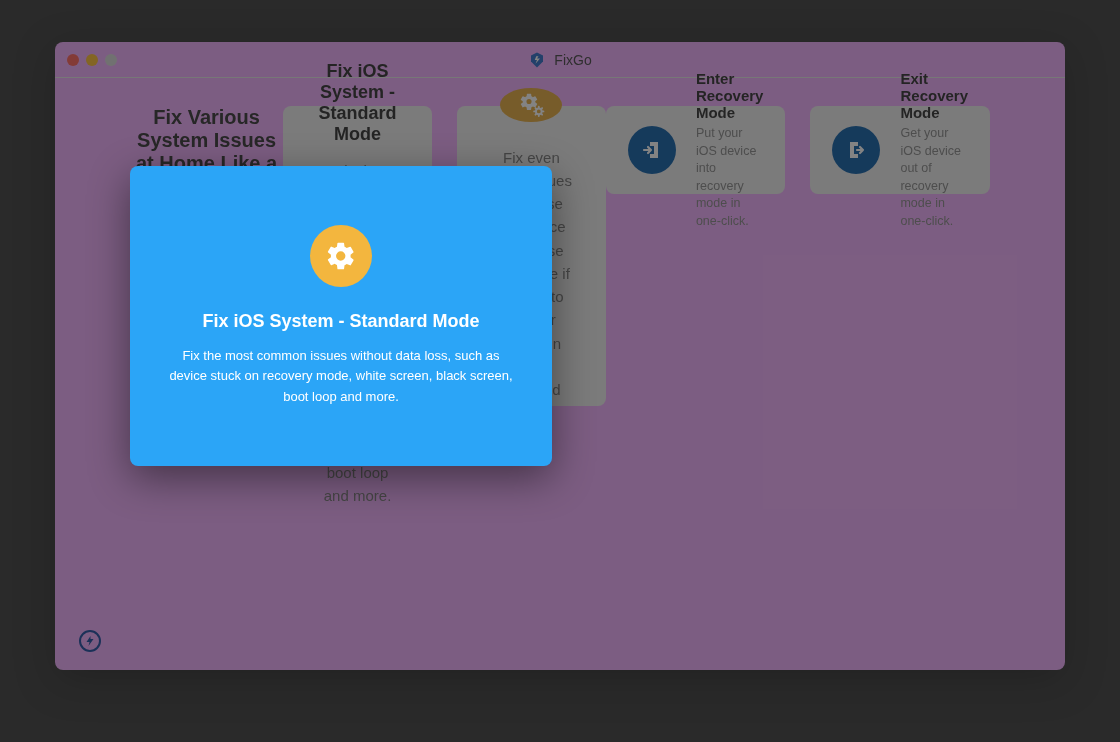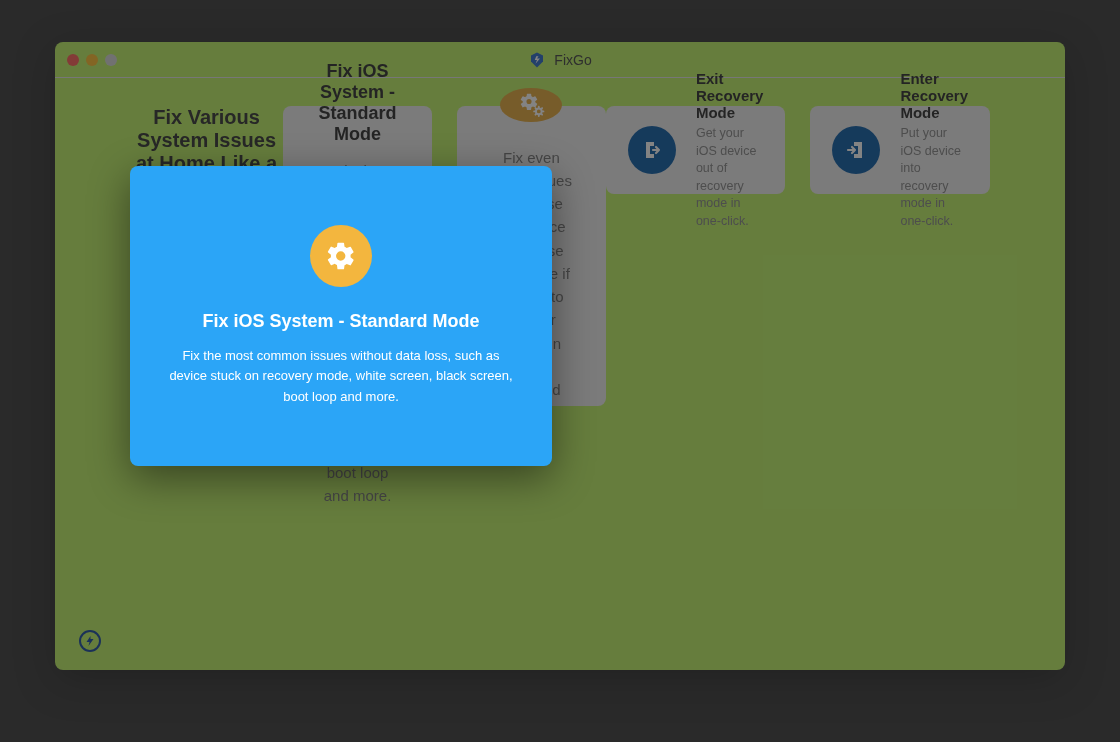--- a/index.html
+++ b/index.html
@@ -20,21 +20,21 @@
     .overlay {
       position: absolute;
       inset: 0;
       background: rgba(30, 30, 30, 0.55);
       z-index: 10;
       pointer-events: none;
     }
     .window {
       width: 1010px;
       height: 628px;
-      background: #bef264;
+      background: #f0abfc;
       border-radius: 8px;
       box-shadow: 0 10px 40px rgba(0,0,0,0.3);
       position: absolute;
       top: 42px;
       left: 55px;
       display: flex;
       flex-direction: column;
       overflow: hidden;
     }
     .titlebar {
@@ -268,40 +268,40 @@
           </svg>
         </div>
         <div class="card-desc">Fix even more issues but erase the device data. Use this mode if you fail to fix your device in the standard mode.</div>
       </div>
     </div>
 
     <div class="small-cards-row">
       <div class="small-card">
         <div class="icon-circle-sm">
           <svg width="24" height="24" viewBox="0 0 24 24" fill="#fff">
+            <path d="M10 4 L18 4 L18 20 L10 20 L10 16 L14 16 L14 8 L10 8 Z" fill="#fff"></path>
+            <path d="M4 12 L11 12 M8 9 L11 12 L8 15" stroke="#fff" stroke-width="2.2" fill="none" stroke-linecap="round" stroke-linejoin="round"></path>
+          </svg>
+        </div>
+        <div class="text-block">
+          <div class="sc-title">Enter Recovery Mode</div>
+          <div class="sc-desc">Put your iOS device into recovery mode in one-click.</div>
+        </div>
+      </div>
+
+      <div class="small-card">
+        <div class="icon-circle-sm">
+          <svg width="24" height="24" viewBox="0 0 24 24" fill="#fff">
             <path d="M14 4 L14 8 L10 8 L10 16 L14 16 L14 20 L6 20 L6 4 Z" fill="#fff"></path>
             <path d="M13 12 L19 12 M16 9 L19 12 L16 15" stroke="#fff" stroke-width="2.2" fill="none" stroke-linecap="round" stroke-linejoin="round"></path>
           </svg>
         </div>
         <div class="text-block">
           <div class="sc-title">Exit Recovery Mode</div>
           <div class="sc-desc">Get your iOS device out of recovery mode in one-click.</div>
-        </div>
-      </div>
-
-      <div class="small-card">
-        <div class="icon-circle-sm">
-          <svg width="24" height="24" viewBox="0 0 24 24" fill="#fff">
-            <path d="M10 4 L18 4 L18 20 L10 20 L10 16 L14 16 L14 8 L10 8 Z" fill="#fff"></path>
-            <path d="M4 12 L11 12 M8 9 L11 12 L8 15" stroke="#fff" stroke-width="2.2" fill="none" stroke-linecap="round" stroke-linejoin="round"></path>
-          </svg>
-        </div>
-        <div class="text-block">
-          <div class="sc-title">Enter Recovery Mode</div>
-          <div class="sc-desc">Put your iOS device into recovery mode in one-click.</div>
         </div>
       </div>
     </div>
 
     <div class="footer-help">
       <svg width="12" height="12" viewBox="0 0 24 24" fill="#1a4aa0">
         <path d="M13 2 L5 14 L11 14 L9 22 L19 8 L13 8 Z"></path>
       </svg>
     </div>
   </div>

